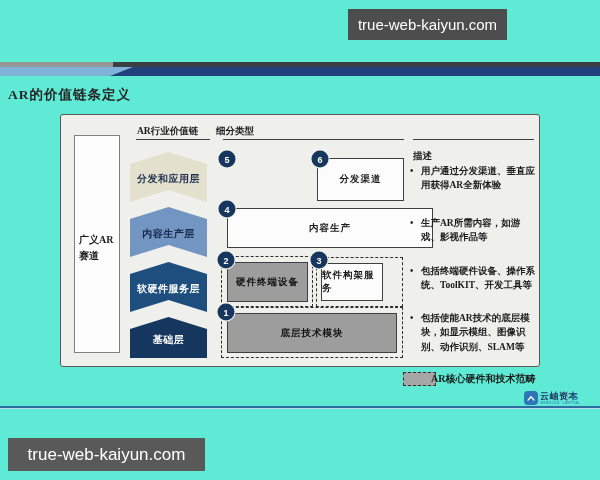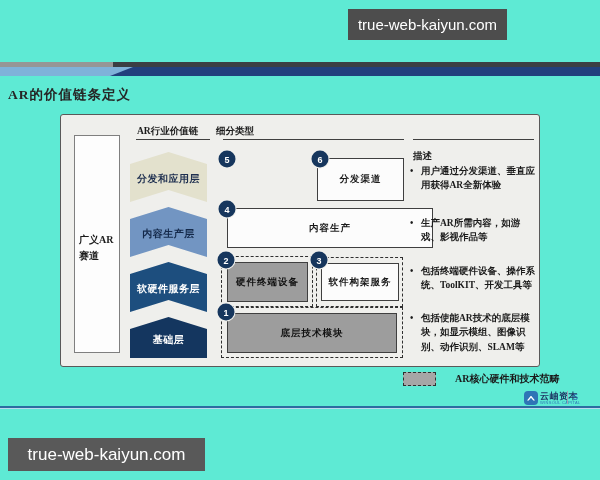--- a/index.html
+++ b/index.html
@@ -56,21 +56,21 @@
 
   
   .desc { position:absolute; left:410px; width:128px; font-size:9.5px; font-weight:600;
         color:#1a1a1a; line-height:1.5; }
   .desc .dot { position:absolute; left:0; top:0; }
   .desc .dtxt { display:block; padding-left:11px; }
 
   
   .legend-swatch { position:absolute; left:403px; top:372px; width:33px; height:14px;
         background:#a6a6a6; border:1.5px dashed #2f2f2f; }
-  .legend-label { position:absolute; left:455px; top:372px; font-size:10px; font-weight:bold;
+  .legend-label { position:absolute; left:431px; top:372px; font-size:10px; font-weight:bold;
         color:#1a1a1a; }
 
   
   .logo-icon { position:absolute; left:524px; top:391px; width:14px; height:14px;
         border-radius:4px; background:#2e75b6; display:flex; align-items:center;
         justify-content:center; }
   .logo-icon span { display:block; width:8px; height:5px; background:#fff;
         clip-path:polygon(0 100%,50% 0,100% 100%,78% 100%,50% 45%,22% 100%); }
   .logo-name { position:absolute; left:540px; top:390px; font-size:9px; font-weight:bold;
         color:#1f3864; letter-spacing:0.5px; }
@@ -132,21 +132,21 @@
 
   <div class="tbox" style="left:317px;top:158px;width:87px;height:43px;">
     <span>分发渠道</span>
   </div>
   <div class="tbox" style="left:227px;top:208px;width:206px;height:40px;">
     <span>内容生产</span>
   </div>
   <div class="tbox gray" style="left:227px;top:262px;width:81px;height:40px;text-align:center;">
     <span>硬件终端设备</span>
   </div>
-  <div class="tbox" style="left:321px;top:263px;width:78px;height:38px;">
+  <div class="tbox" style="left:321px;top:263px;width:62px;height:38px;">
     <span>软件构架服务</span>
   </div>
   <div class="tbox gray" style="left:227px;top:313px;width:170px;height:40px;text-align:right;">
     <span>底层技术模块</span>
   </div>
 
   <div class="numc" style="left:227px;top:159px;">5</div>
   <div class="numc" style="left:320px;top:159px;">6</div>
   <div class="numc" style="left:227px;top:209px;">4</div>
   <div class="numc" style="left:226px;top:260px;">2</div>

